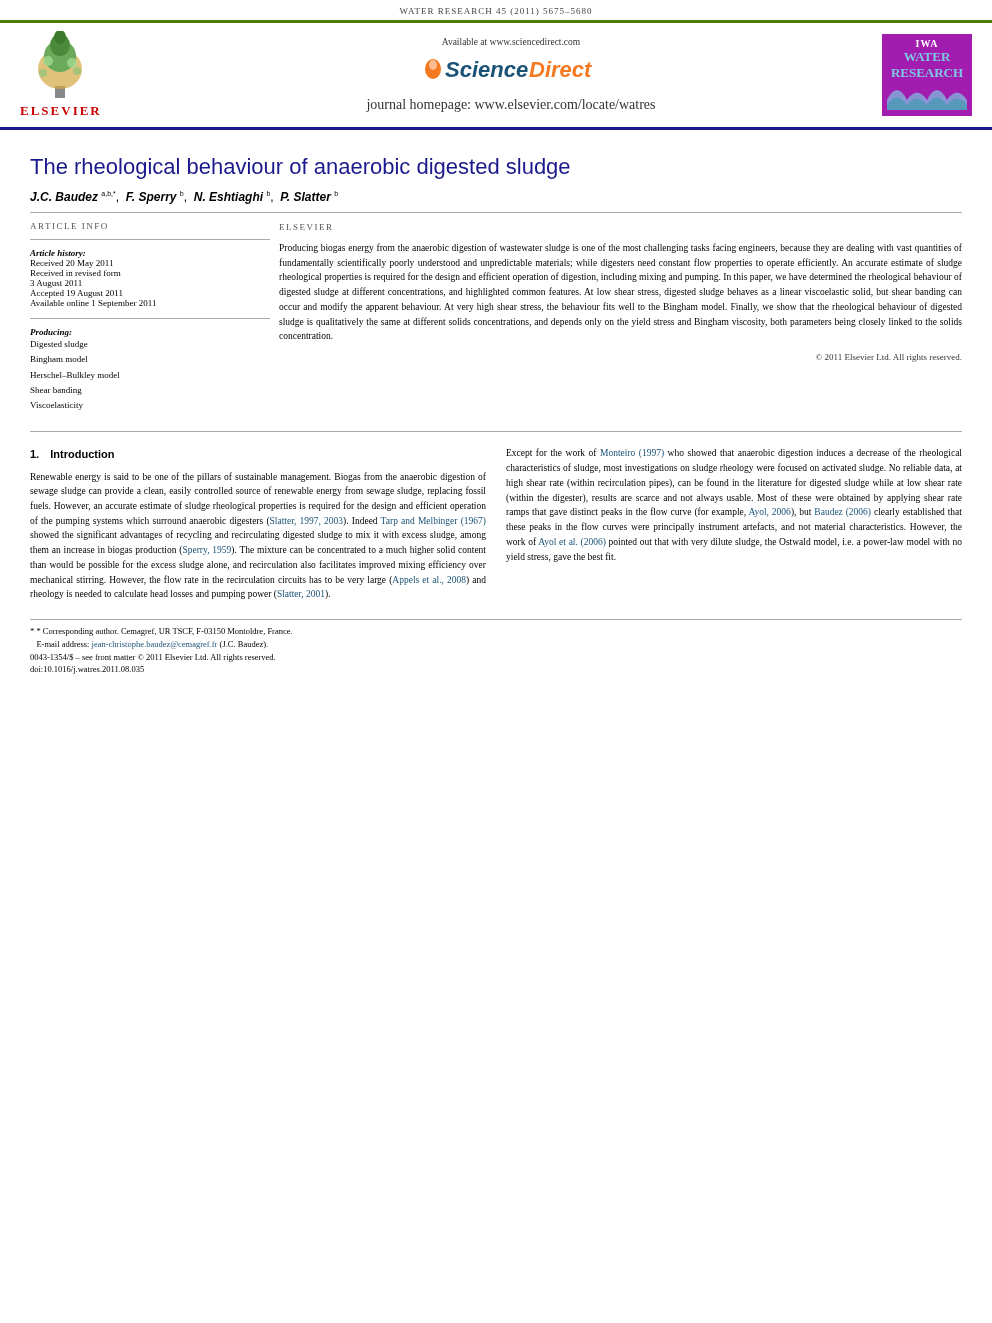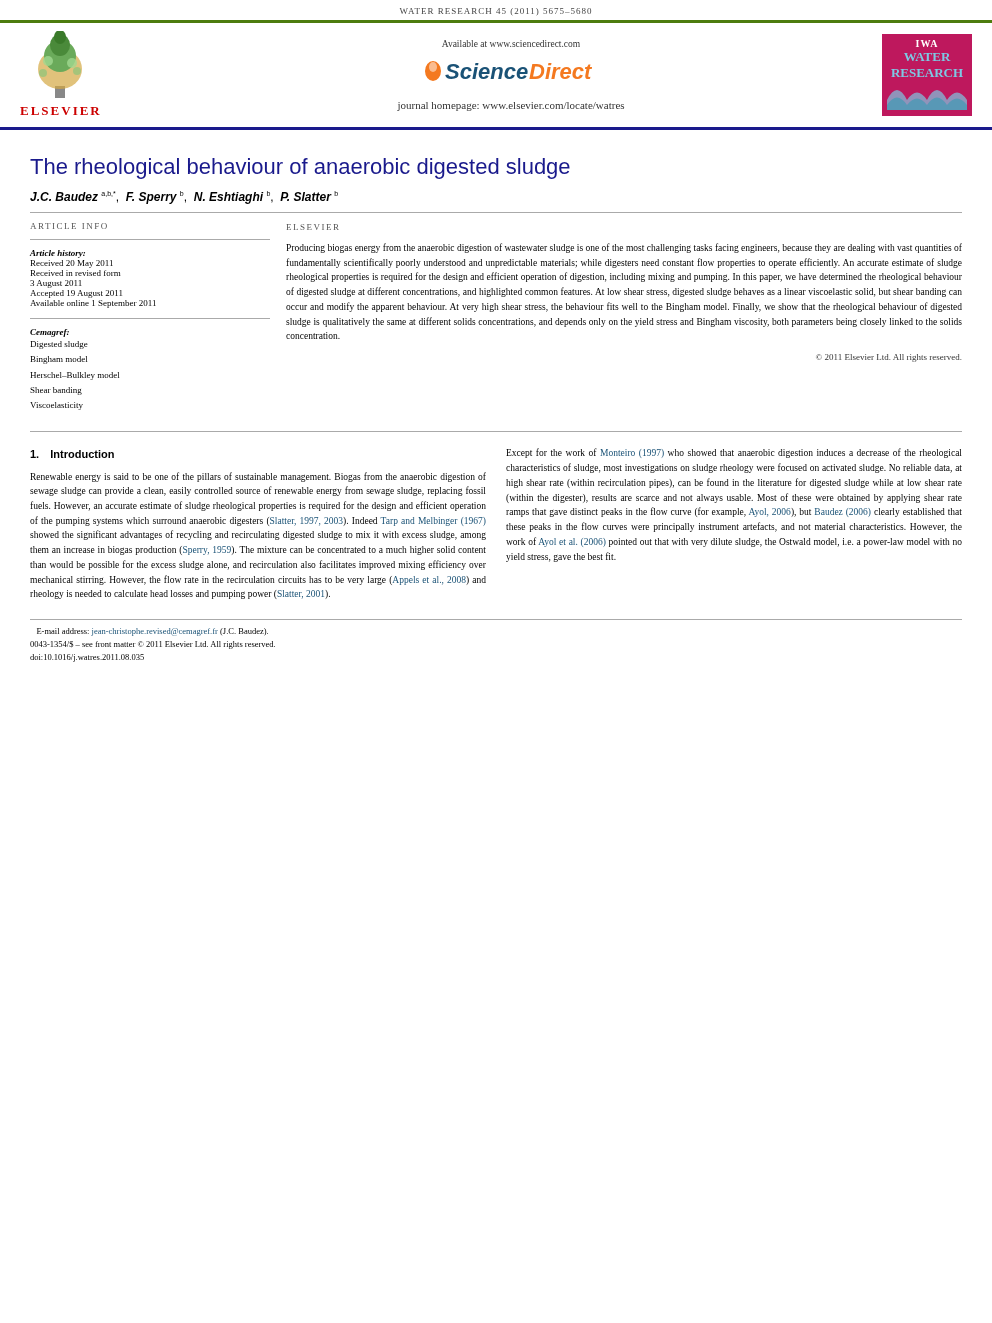--- a/index.html
+++ b/index.html
@@ -51,27 +51,27 @@
       margin-bottom: 4px;
     }
     .sciencedirect-logo {
       display: inline-block;
       font-size: 22px;
       color: #f47920;
       font-style: italic;
       font-weight: bold;
     }
     .center-info .journal-home {
-      font-size: 11px;
+      font-size: 14px;
       color: #333;
       margin-top: 4px;
     }
     .water-research-badge {
       width: 90px;
-      background: #be185d;
+      background: #a21caf;
       color: white;
       text-align: center;
       padding: 4px 2px;
       font-size: 8px;
     }
     .water-research-badge .iwa {
       font-size: 10px;
       font-weight: bold;
       letter-spacing: 1px;
     }
@@ -101,21 +101,21 @@
       font-style: italic;
       margin-bottom: 8px;
     }
     .divider {
       border: none;
       border-top: 1px solid #aaa;
       margin: 8px 0;
     }
     .two-col {
       display: flex;
-      gap: 16px;
+      gap: 9px;
       margin-top: 8px;
       justify-content: center;
     }
     .article-info {
       width: 240px;
       min-width: 200px;
       font-size: 9px;
     }
     .article-info .section-header {
       font-size: 9px;
@@ -277,21 +277,21 @@
         <div>Received 20 May 2011</div>
         <div>Received in revised form</div>
         <div>3 August 2011</div>
         <div>Accepted 19 August 2011</div>
         <div>Available online 1 September 2011</div>
       </div>
 
       <hr class="divider">
 
       <div class="info-block">
-        <div class="info-label">Cemagref:</div>
+        <div class="info-label">Producing:</div>
         <div class="kw-list">
           <div>Digested sludge</div>
           <div>Bingham model</div>
           <div>Herschel–Bulkley model</div>
           <div>Shear banding</div>
           <div>Viscoelasticity</div>
         </div>
       </div>
     </div>
 
@@ -318,21 +318,24 @@
 
     <div class="right-col">
       <p>
         Except for the work of <a class="ref-link">Monteiro (1997)</a> who showed that anaerobic digestion induces a decrease of the rheological characteristics of sludge, most investigations on sludge rheology were focused on activated sludge. No reliable data, at high shear rate (within recirculation pipes), can be found in the literature for digested sludge while at low shear rate (within the digester), results are scarce and not always usable. Most of these were obtained by applying shear rate ramps that gave distinct peaks in the flow curve (for example, <a class="ref-link">Ayol, 2006</a>), but <a class="ref-link">Baudez (2006)</a> clearly established that these peaks in the flow curves were principally instrument artefacts, and not material characteristics. However, the work of <a class="ref-link">Ayol et al. (2006)</a> pointed out that with very dilute sludge, the Ostwald model, i.e. a power-law model with no yield stress, gave the best fit.
       </p>
     </div>
   </div>
 
   <div class="footnote-area">
     <div>
+      * <span>* Corresponding author. Cemagref, UR TSCF, F-03150 Montoldre, France.</span>
+    </div>
+    <div>
       &nbsp;&nbsp;&nbsp;<span>E-mail address:</span>
-      <a class="ref-link">jean-christophe.revised@cemagref.fr</a>
+      <a class="ref-link">jean-christophe.baudez@cemagref.fr</a>
       <span>(J.C. Baudez).</span>
     </div>
     <div>0043-1354/$ – see front matter © 2011 Elsevier Ltd. All rights reserved.</div>
     <div>doi:10.1016/j.watres.2011.08.035</div>
   </div>
 
 </div>
 
 </body></html>

